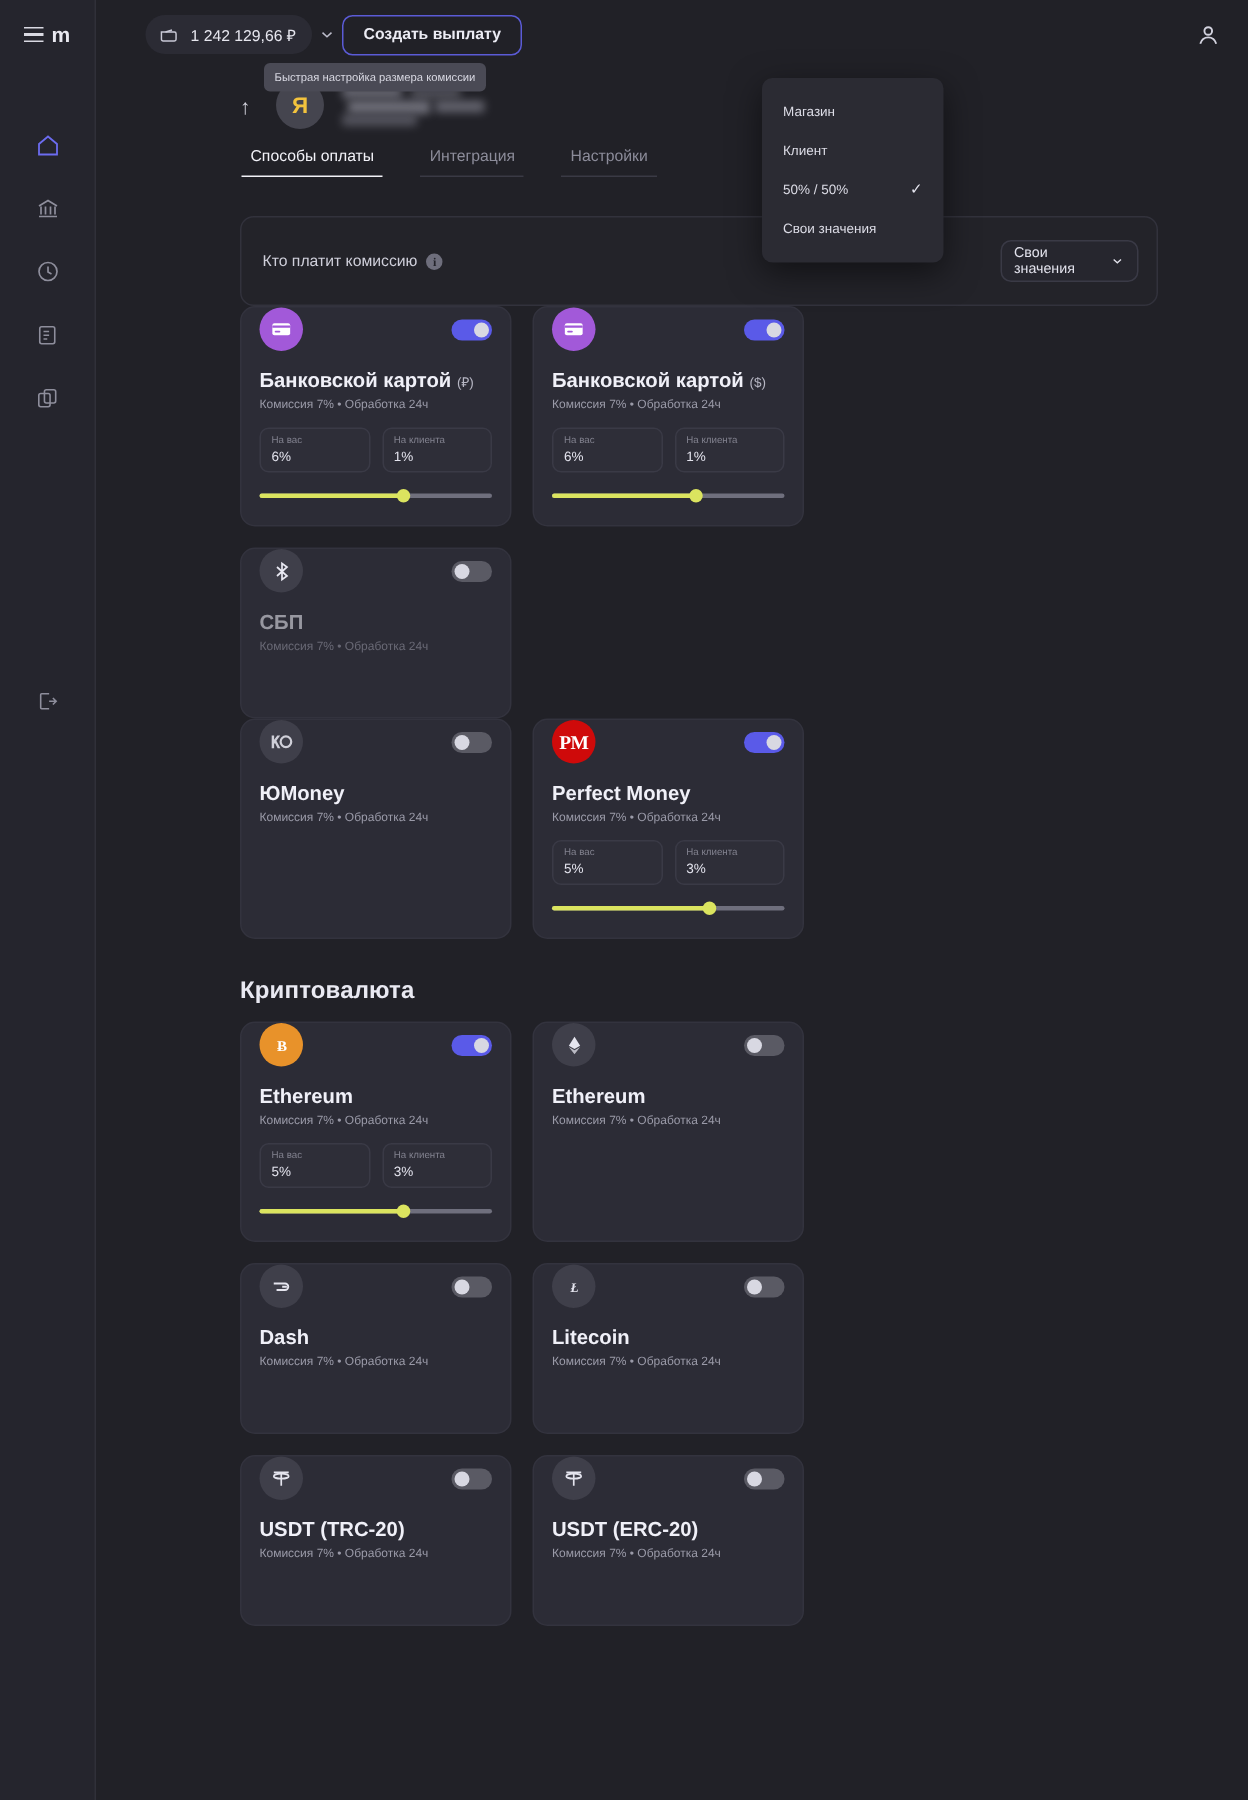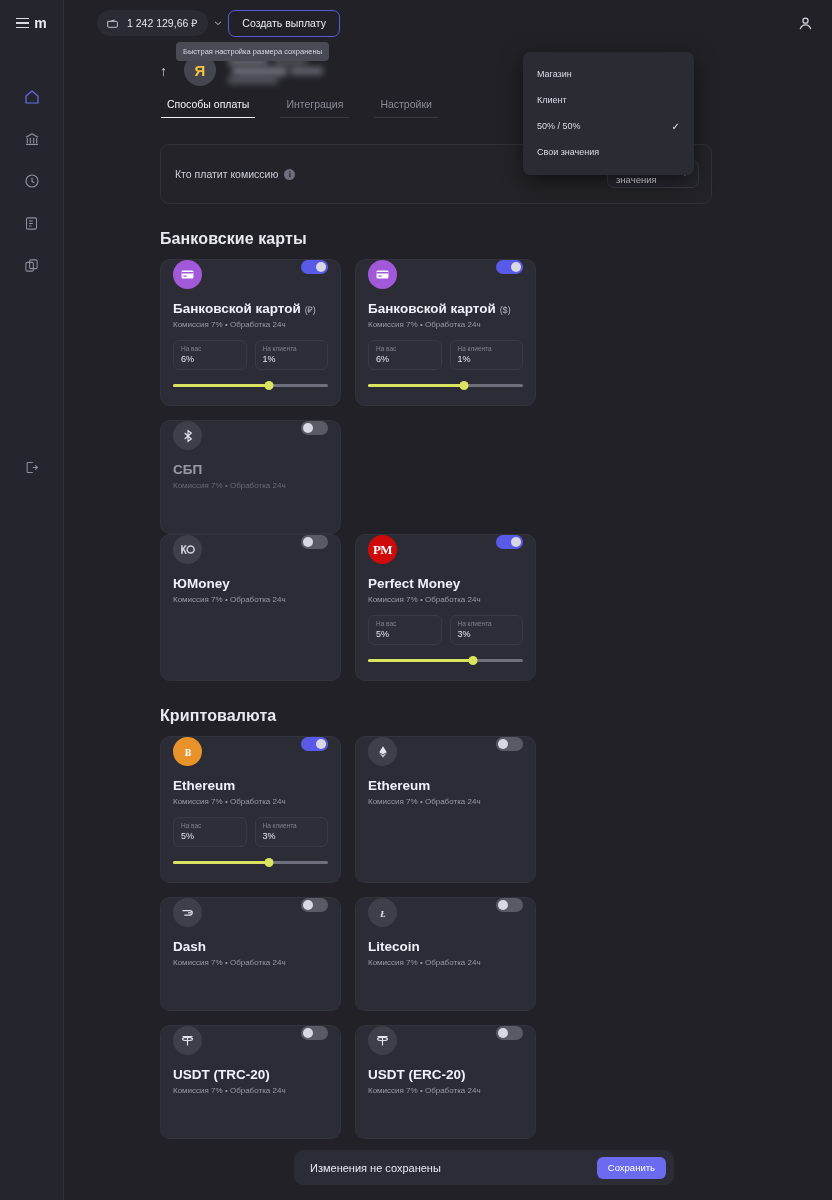--- a/index.html
+++ b/index.html
@@ -56,20 +56,21 @@
   .chev-btn {
     width: 20px; height: 22px; display: flex; align-items: center; justify-content: center;
     color: #bcbcca; cursor: pointer;
   }
   .btn-outline {
     height: 27px; padding: 0 13px;
     border: 1px solid #5b5bd6; border-radius: 7px;
     background: transparent; color: #ececf4; font-size: 10.5px;
     display: flex; align-items: center; cursor: pointer;
     font-family: "Liberation Sans", sans-serif;
+    font-weight: bold;
   }
   .topbar-spacer { flex: 1; }
   .avatar-btn {
     width: 26px; height: 26px; display: flex; align-items: center; justify-content: center;
     color: #d2d2de; cursor: pointer;
   }
 
   
   .merchant {
     padding: 8px 0 0 96px;
@@ -101,21 +102,21 @@
     font-size: 10.5px; color: #8c8c9a; padding: 2px 6px 7px 6px;
     border-bottom: 1.5px solid #3a3a45; cursor: pointer;
   }
   .tab.active { color: #f2f2f8; border-bottom-color: #f2f2f8; }
 
   
   .content { padding: 26px 0 0 96px; width: 640px; }
 
   
   .comm-panel {
-    width: 552px; height: 60px;
+    width: 612px; height: 60px;
     border: 1px solid #32323c; border-radius: 9px;
     background: #232329;
     display: flex; align-items: center; justify-content: space-between;
     padding: 0 12px 0 14px; position: relative;
   }
   .comm-left { display: flex; align-items: center; gap: 6px; }
   .comm-label { color: #cfcfda; font-size: 10.5px; }
   .info-dot {
     width: 11px; height: 11px; border-radius: 50%;
     background: #6e6e7c; color: #23232a;
@@ -128,22 +129,22 @@
     display: flex; align-items: center; justify-content: space-between;
     padding: 0 8px; cursor: pointer;
   }
   .tooltip {
     position: absolute; left: 112px; top: 42px;
     background: #4a4a55; color: #d8d8e2;
     font-size: 7.5px; padding: 5px 7px; border-radius: 4px;
     white-space: nowrap;
   }
   .dropdown {
-    position: absolute; left: 459px; top: 52px;
-    width: 171px; background: #2b2b33;
+    position: absolute; left: 444px; top: 52px;
+    width: 121px; background: #2b2b33;
     border-radius: 7px; padding: 9px 0 10px 0;
     box-shadow: 0 7px 22px rgba(0,0,0,.5);
     z-index: 20;
   }
   .dd-item {
     height: 26px; display: flex; align-items: center; justify-content: space-between;
     padding: 0 14px; color: #dcdce6; font-size: 9px; cursor: pointer;
   }
   .dd-check { color: #e6e6f0; font-size: 10px; }
 
@@ -156,21 +157,21 @@
 
   
   .pcard {
     width: 181px; border-radius: 10px;
     background: #2c2c36; border: 1px solid #33333e;
     padding: 0 12px 12px 12px; position: relative;
   }
   .pcard.tall { min-height: 147px; }
   .pcard.short { min-height: 114px; }
   .pcard.dim .pc-title, .pcard.dim .pc-sub { opacity: .55; }
-  .pc-head { display: flex; align-items: flex-start; justify-content: space-between; }
+  .pc-head { display: flex; align-items: center; justify-content: space-between; }
   .pc-icon {
     width: 29px; height: 29px; border-radius: 50%;
     display: flex; align-items: center; justify-content: center;
     background: #3f3f4a; color: #e4e4ee;
   }
   .pc-icon.purple { background: #a259d9; }
   .pc-icon.orange { background: #e8922a; }
   .pc-icon.red { background: #cf0a0a; color: #fff; font-family: "Liberation Serif", serif; font-size: 13px; font-weight: 700; letter-spacing: -.5px; }
   .toggle {
     width: 27px; height: 14px; border-radius: 8px;
@@ -328,40 +329,39 @@
           <span class="info-dot">i</span>
         </div>
         <div class="select-box">
           <span>Свои значения</span>
           <svg width="10" height="10" viewBox="0 0 24 24" fill="none" stroke="currentColor" stroke-width="2.2">
               <path d="M6 9.5 12 15l6-5.5"></path>
             </svg>
         </div>
       </div>
 
-      <div class="tooltip">Быстрая настройка размера сохранены</div>
+      <div class="tooltip">Быстрая настройка размера комиссии</div>
 
       <div class="dropdown">
         <div class="dd-item">
           <span>Магазин</span>
         </div>
         <div class="dd-item">
           <span>Клиент</span>
         </div>
         <div class="dd-item">
           <span>50% / 50%</span>
           <span class="dd-check">✓</span>
         </div>
         <div class="dd-item">
           <span>Свои значения</span>
         </div>
       </div>
 
       <div id="sections-root">
-          <div class="section-title">Банковские карты</div>
           <div class="grid">
             <div class="pcard tall">
               <div class="pc-head">
                 <div class="pc-icon purple">
                   <svg width="15" height="15" viewBox="0 0 24 24" fill="none" stroke="#fff" stroke-width="1.8">
                     <rect x="2.5" y="5.5" width="19" height="13" rx="2.2" fill="#fff" stroke="none"></rect>
                     <rect x="2.5" y="8" width="19" height="2.4" fill="#a259d9" stroke="none"></rect>
                     <rect x="5" y="13.5" width="6" height="2" rx="1" fill="#a259d9" stroke="none"></rect>
                   </svg>
                 </div>
@@ -578,19 +578,15 @@
                 </div>
               </div>
               <div class="pc-title"><span>USDT (ERC-20)</span></div>
               <div class="pc-sub">Комиссия 7%  •  Обработка 24ч</div>
             </div>
           </div>
         </div>
 
     </div>
 
-    <div class="savebar">
-      <span class="msg">Изменения не сохранены</span>
-      <button class="btn-save">Сохранить</button>
-    </div>
 
   </div>
 </div>
 
 </body></html>

